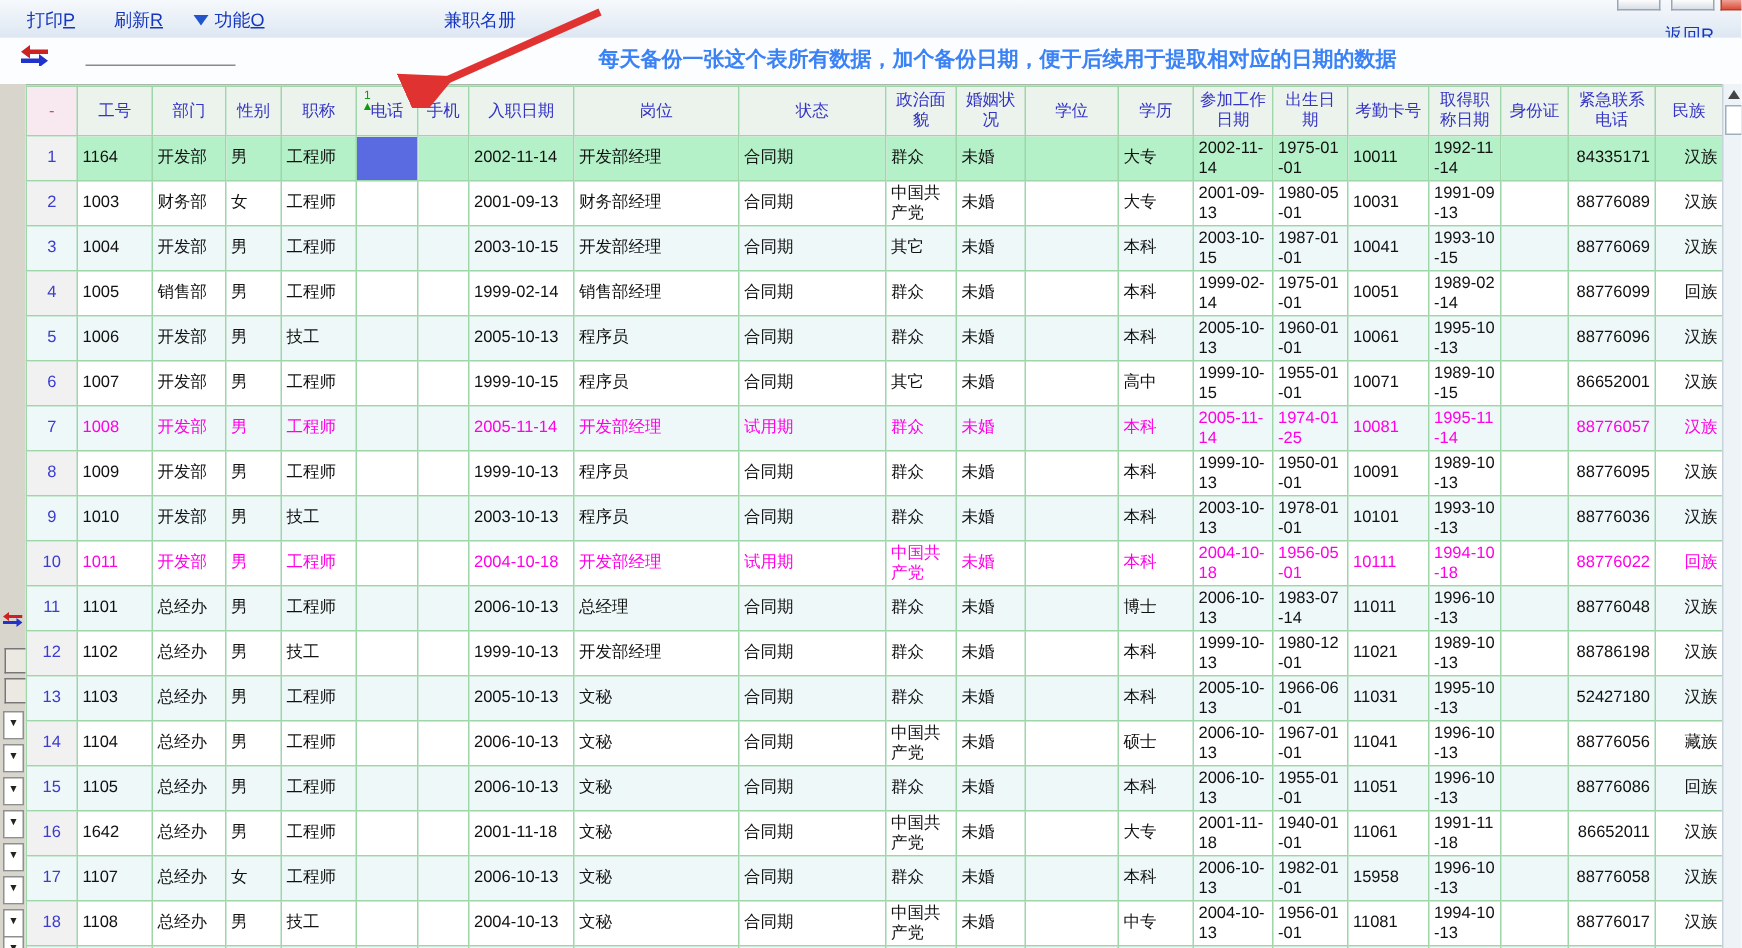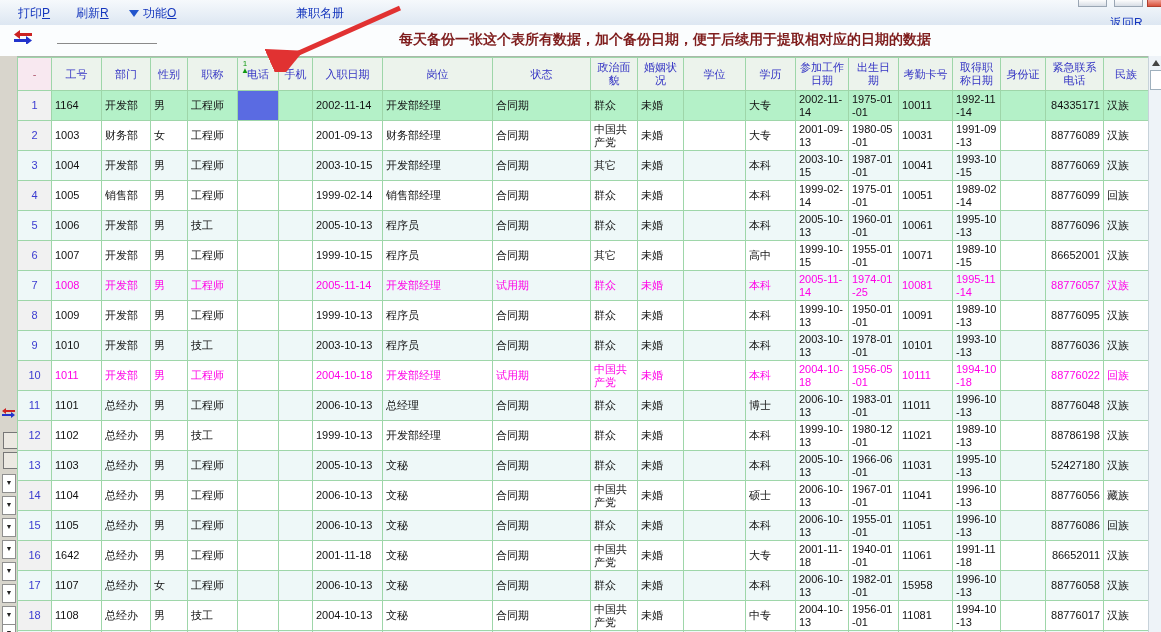--- a/index.html
+++ b/index.html
@@ -13,21 +13,21 @@
   .menu-item u{text-decoration:underline;}
   .func-arrow{display:inline-block;width:0;height:0;border-left:5px solid transparent;
     border-right:5px solid transparent;border-top:7px solid #2255cc;margin-right:4px;vertical-align:middle;}
   .winbtn{position:absolute;top:0;height:6px;width:27px;border:1px solid #9aa6b4;border-top:none;
     background:linear-gradient(#fdfdfd,#d8dee6);}
   .winbtn.close{background:linear-gradient(#f0a196,#d9523c);border-color:#b04030;}
 
   
   .toolbar{position:absolute;left:0;top:25px;width:1161px;height:31px;background:#fbfdfe;}
   .field-underline{position:absolute;left:57px;top:18px;width:100px;height:1px;background:#8a8a8a;}
-  .annotation{position:absolute;left:399px;top:6px;font-size:14px;font-weight:bold;color:#7f1d1d;white-space:nowrap;}
+  .annotation{position:absolute;left:399px;top:6px;font-size:14px;font-weight:bold;color:#3b82f6;white-space:nowrap;}
 
   
   .arrow-svg{position:absolute;left:255px;top:2px;pointer-events:none;z-index:50;}
 
   
   .left-strip{position:absolute;left:0;top:56px;width:17px;height:576px;background:#d8d5cc;border-right:1px solid #fff;}
   .combo-btn{position:absolute;left:2px;width:12px;height:17px;background:#fff;border:1px solid #8f8f8f;
     font-size:7px;line-height:15px;text-align:center;color:#222;}
   .frag-btn{position:absolute;left:3px;width:13px;height:15px;background:#ece9e2;border:1px solid #777;border-right:none;}
 
@@ -48,21 +48,21 @@
   td{height:27px;background:#fff;color:#111;vertical-align:middle;text-align:left;}
   tr.odd td{background:#eef8f8;}
   tr.sel td{background:#b4f1c8;}
   td.rownum{background:#f1f1f1;color:#3b3bd0;text-align:center;}
   tr.sel td.rownum{background:#f1f1f1;}
   tr.probation td{color:#ff00e6;}
   tr.probation td.rownum{color:#3b3bd0;}
   td.sel-cell{background:#5a6be2 !important;}
   td.wrapd{word-break:break-all;}
   td.num-r{text-align:right;}
-  td.ctr{text-align:left;}
+  td.ctr{text-align:right;}
 
   
   .sync-svg{position:absolute;}
 </style>
 </head>
 <body>
 
 <div id="screen">
 
   <div class="menubar">
@@ -401,21 +401,21 @@
             <td></td>
             <td></td>
             <td>2006-10-13</td>
             <td>总经理</td>
             <td>合同期</td>
             <td>群众</td>
             <td>未婚</td>
             <td></td>
             <td>博士</td>
             <td class="wrapd">2006-10-13</td>
-            <td class="wrapd">1983-01-01</td>
+            <td class="wrapd">1983-07-14</td>
             <td>11011</td>
             <td class="wrapd">1996-10-13</td>
             <td></td>
             <td class="num-r">88776048</td>
             <td class="ctr">汉族</td>
           </tr>
           <tr class="">
             <td class="rownum">12</td>
             <td>1102</td>
             <td>总经办</td>

